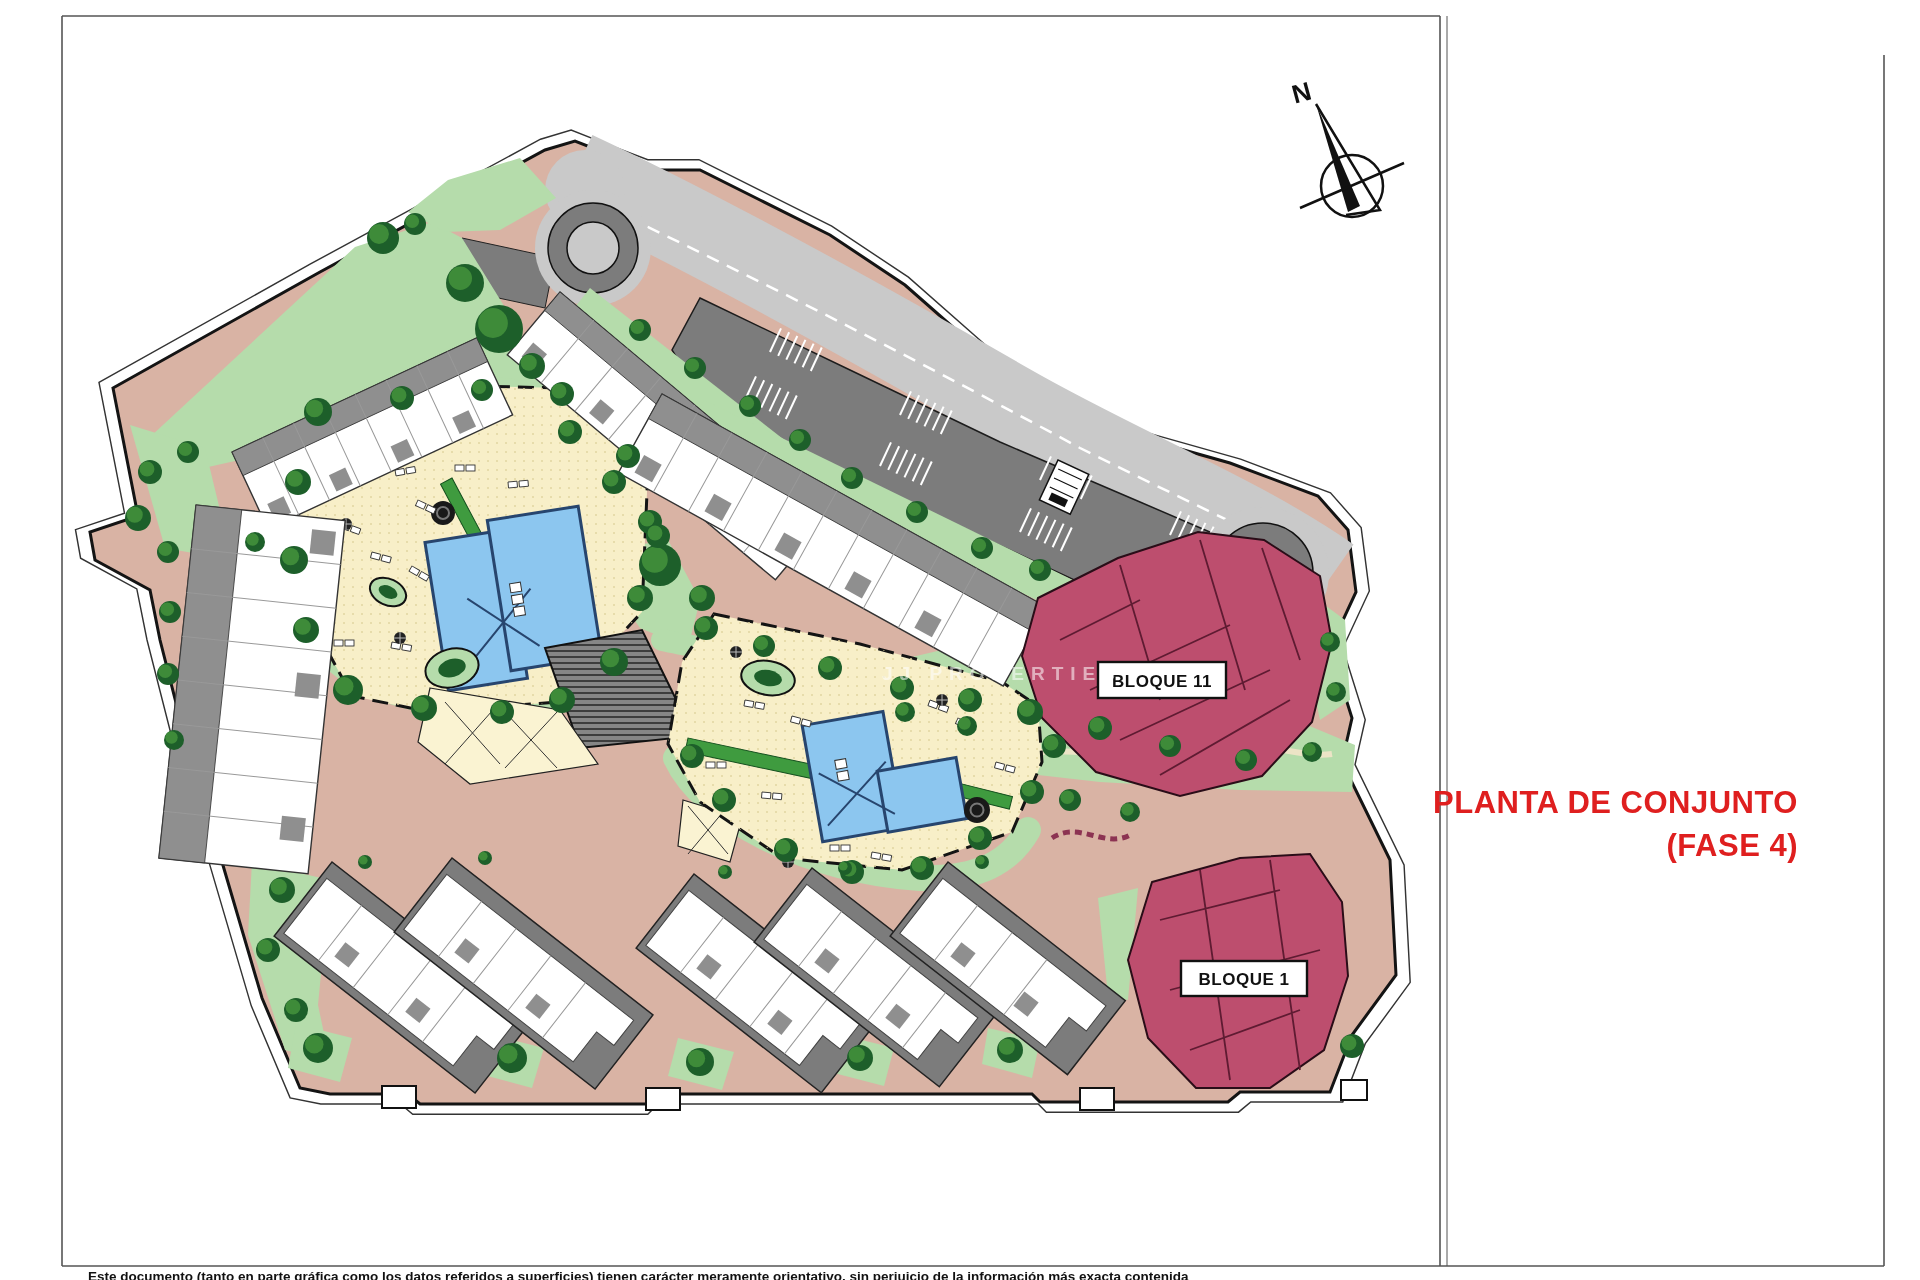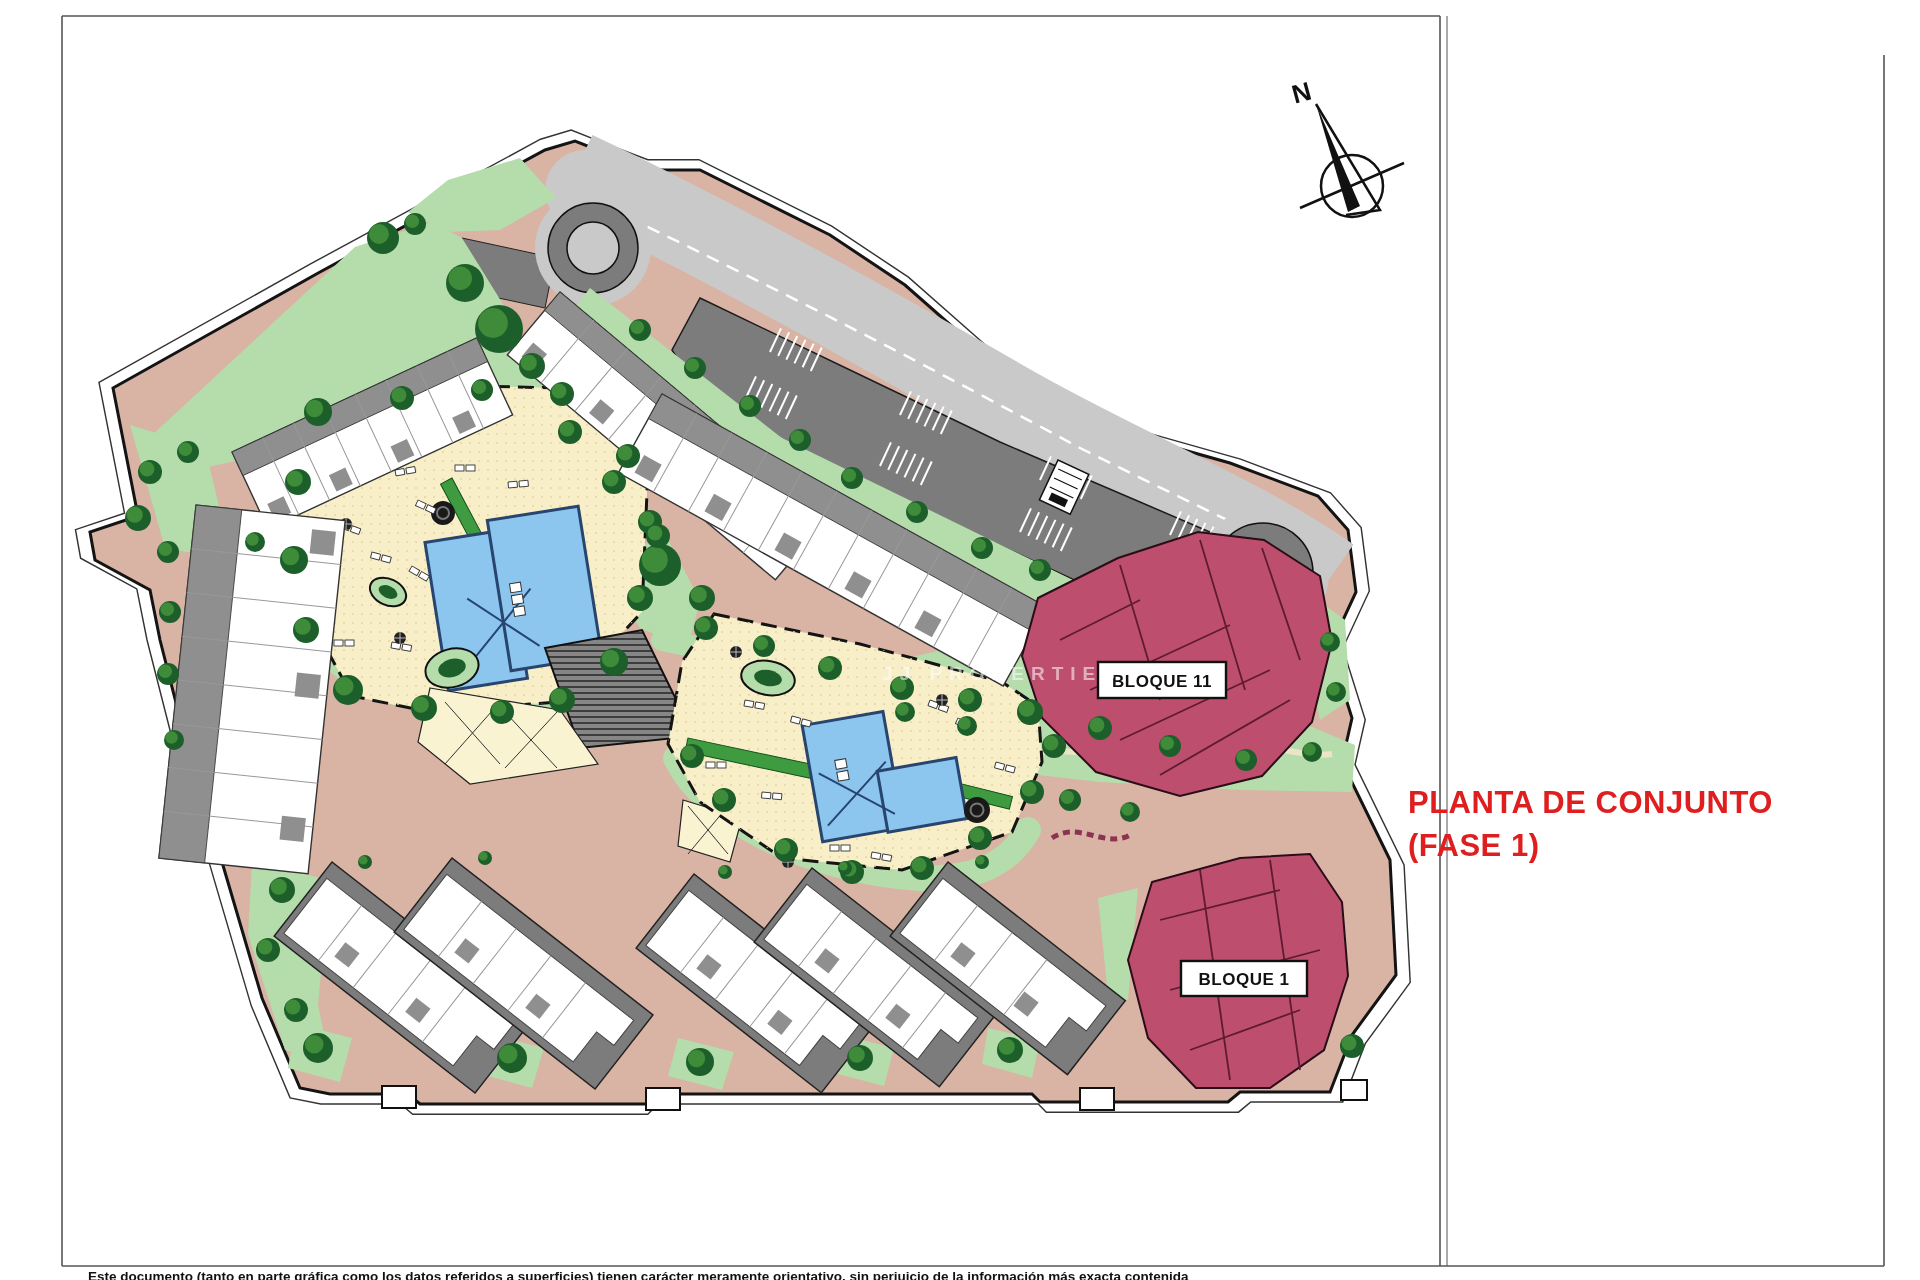--- a/index.html
+++ b/index.html
@@ -1,19 +1,19 @@
 <!DOCTYPE html>
 <html style="--title-red: #df1f1f; --path-salmon: #d9b3a4; --green-light: #b5dcab; --green-strip: #3f9b3f; --tree-dark: #1d5f2a; --tree-mid: #44933c; --deck-cream: #f8efc8; --pool-blue: #8cc6ef; --pool-dark: #27456e; --road-light: #c9c9c9; --parking-dark: #7c7c7c; --roof-gray: #8f8f8f; --bloque-maroon: #bd4e6e; --bloque-line: #5f1b32;"><head>
 <meta charset="utf-8">
 <style>
   html,body{margin:0;padding:0;background:#fff;}
   body{width:1920px;height:1280px;overflow:hidden;font-family:"Liberation Sans",sans-serif;position:relative;}
   .sheet{position:absolute;inset:0;background:#fff;}
   svg{position:absolute;left:0;top:0;}
-  .title-block{position:absolute;left:1408px;width:432px;top:782px;text-align:left;
+  .title-block{position:absolute;left:1366px;width:432px;top:782px;text-align:right;
     font-weight:bold;font-size:31px;line-height:1.38;color:var(--title-red);letter-spacing:.5px;}
   .disclaimer{position:absolute;left:88px;top:1269px;font-size:13.5px;font-weight:bold;
     color:#111;white-space:nowrap;}
   
   .c-salmon{fill:var(--path-salmon);} .c-green{fill:var(--green-light);}
   .c-gstrip{fill:var(--green-strip);stroke:#14501e;stroke-width:1;}
   .c-cream{fill:var(--deck-cream);} .c-road{fill:var(--road-light);}
   .c-park{fill:var(--parking-dark);} .c-roof{fill:var(--roof-gray);}
   .c-pool{fill:var(--pool-blue);} .c-maroon{fill:var(--bloque-maroon);}
   .t-dark{fill:var(--tree-dark);} .t-mid{fill:var(--tree-mid);opacity:.85;}
@@ -599,17 +599,17 @@
     <text x="1292" y="102" font-size="26" font-weight="bold" transform="rotate(-15 1300 92)" fill="#111">N</text>
     <polygon points="1316,104 1360,206 1348,212" fill="#111"></polygon>
     <path d="M1316,104 L1380,210 L1346,215" stroke="#111" stroke-width="2.5" fill="none"></path>
     <circle cx="1352" cy="186" r="31" stroke="#111" stroke-width="2.5" fill="none"></circle>
     <line x1="1300" y1="208" x2="1404" y2="163" stroke="#111" stroke-width="2.5"></line>
   </g>
 </svg>
 
 <div class="title-block">
   <div>PLANTA DE CONJUNTO</div>
-  <div>(FASE 1)</div>
+  <div>(FASE 4)</div>
 </div>
 
 <div class="disclaimer">Este documento (tanto en parte gráfica como los datos referidos a superficies) tienen carácter meramente orientativo, sin perjuicio de la información más exacta contenida</div>
 </div>
 
 </body></html>

